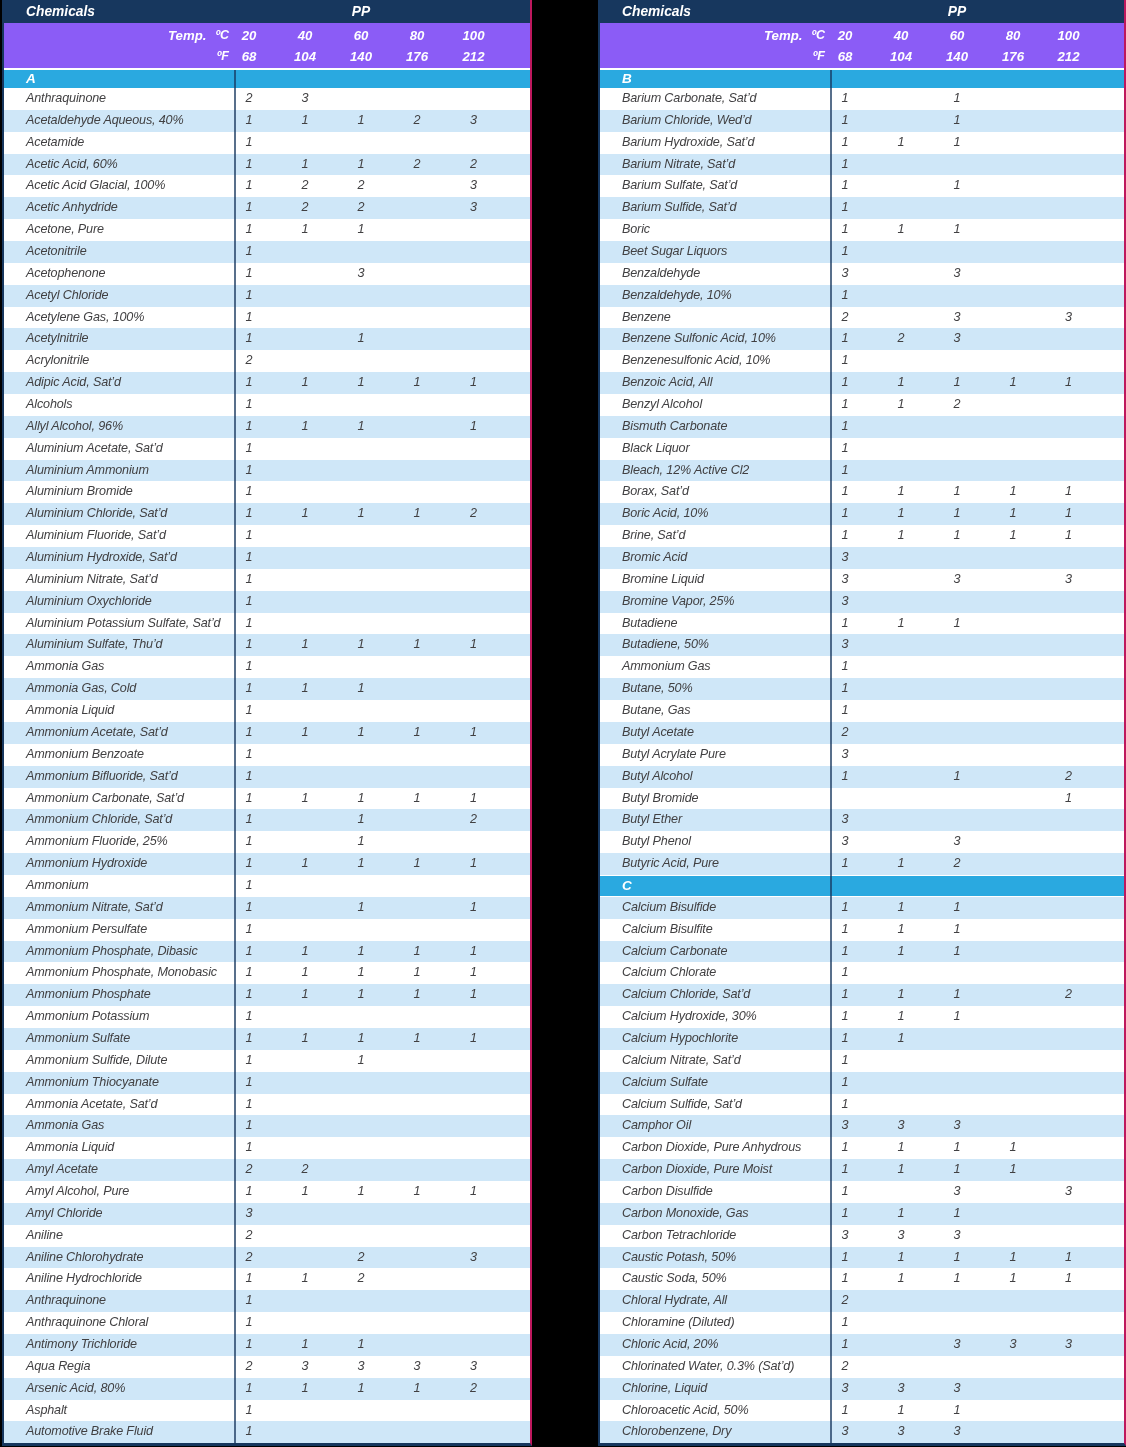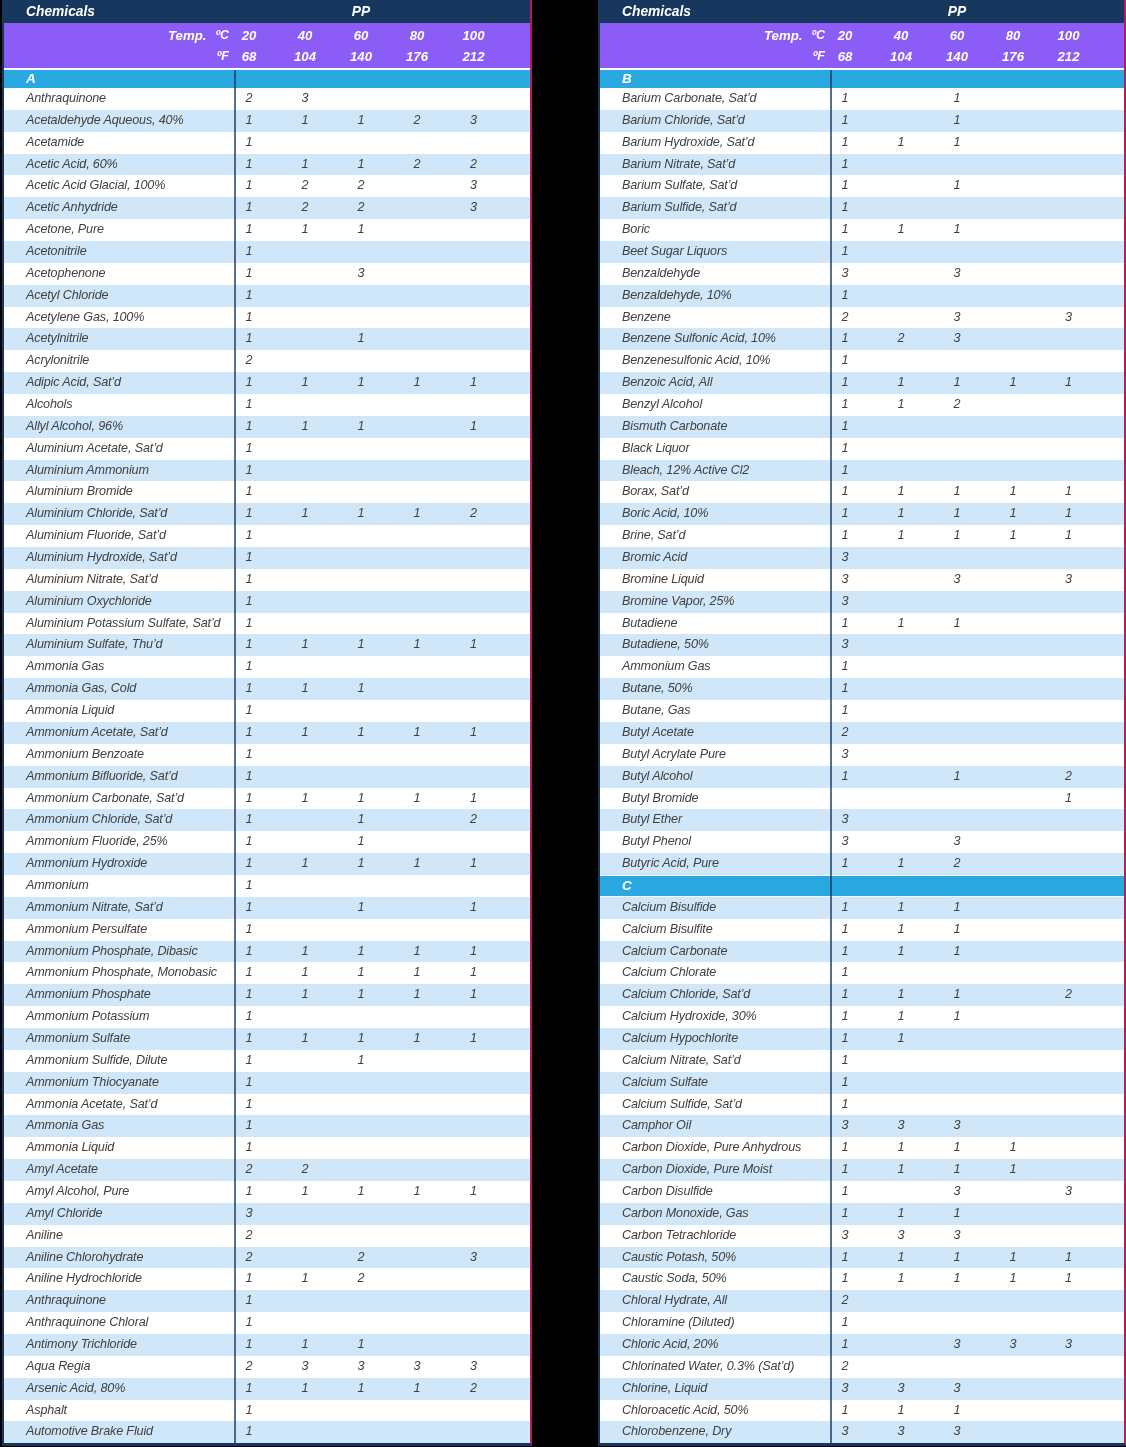--- a/index.html
+++ b/index.html
@@ -616,21 +616,21 @@
         </div>
         <div class="grid row w">
           <div class="name">Barium Carbonate, Sat’d</div>
           <div class="rc">1</div>
           <div class="rc"></div>
           <div class="rc">1</div>
           <div class="rc"></div>
           <div class="rc last"></div>
         </div>
         <div class="grid row b">
-          <div class="name">Barium Chloride, Sat’d</div>
+          <div class="name">Barium Chloride, Wed’d</div>
           <div class="rc">1</div>
           <div class="rc"></div>
           <div class="rc">1</div>
           <div class="rc"></div>
           <div class="rc last"></div>
         </div>
         <div class="grid row w">
           <div class="name">Barium Hydroxide, Sat’d</div>
           <div class="rc">1</div>
           <div class="rc">1</div>

